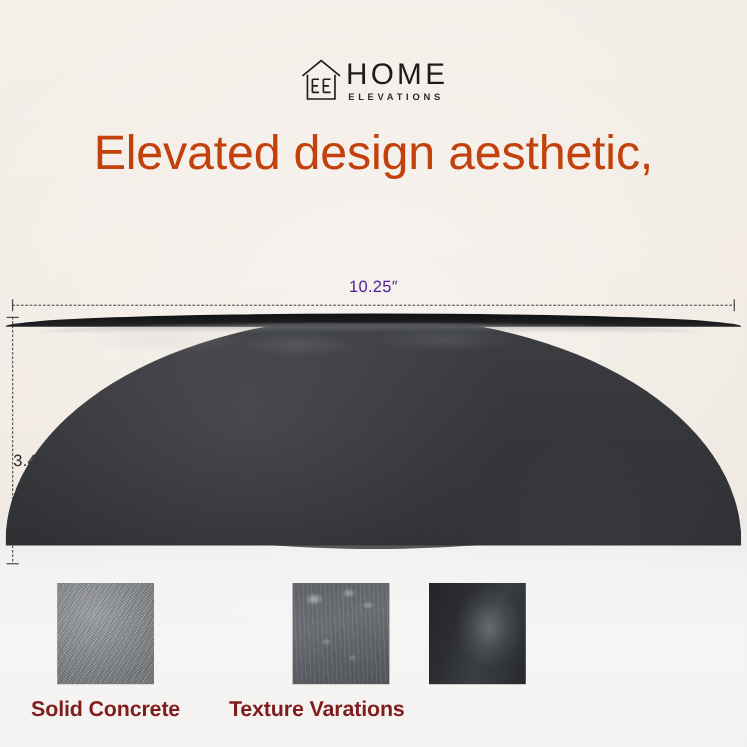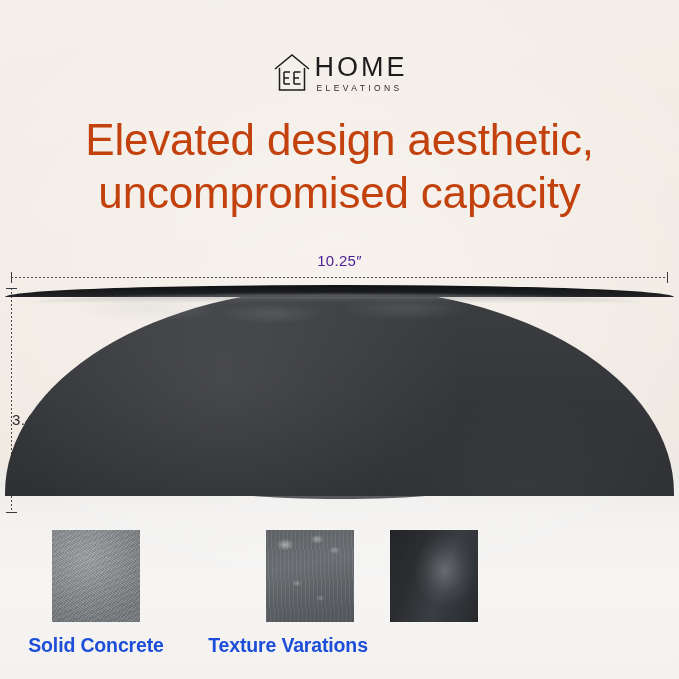--- a/index.html
+++ b/index.html
@@ -29,21 +29,21 @@
     position:absolute; left:0; right:0; top:52px;
     display:flex; align-items:center; justify-content:center; gap:3px;
   }
   #logo-mark { width:40px; height:42px; display:block; }
   #logo-words { display:flex; flex-direction:column; align-items:flex-start; }
   #logo-home {
     font-size:27px; font-weight:400; letter-spacing:3.0px;
     color:#1c1c1c; line-height:1.0;
   }
   #logo-elev {
-    font-size:8.5px; font-weight:400; letter-spacing:3.4px;
+    font-size:8.5px; font-weight:700; letter-spacing:3.4px;
     color:#2b2b2b; line-height:1.0; margin-top:3px; padding-left:2px;
   }
 
   
   #headline {
     position:absolute; left:0; right:0; top:114px;
     text-align:center;
     font-size:44px; font-weight:300; line-height:1.20;
     color:#c2410c; letter-spacing:-0.2px;
   }
@@ -123,21 +123,21 @@
     filter:blur(1.6px);
   }
 
   
   #swatches { position:absolute; left:0; top:530px; width:679px; }
   .sw-col { position:absolute; top:0; }
   .sw-box { width:88px; height:92px; position:relative; }
   .sw-label {
     position:absolute; top:104px; left:50%; transform:translateX(-50%);
     white-space:nowrap; font-size:19.5px; font-weight:700;
-    color:#1d4ed8; letter-spacing:-0.15px;
+    color:#7f1d1d; letter-spacing:-0.15px;
   }
   #sw-col-0 { left:52px; }
   #sw-col-1 { left:222px;padding-left:44px; }
   #sw-col-2 { left:390px; }
 
   #sw-0 {
     background:
       repeating-linear-gradient(38deg, rgba(255,255,255,0.10) 0px, rgba(255,255,255,0.10) 1px, rgba(0,0,0,0.07) 1px, rgba(0,0,0,0.07) 2px),
       repeating-linear-gradient(-52deg, rgba(255,255,255,0.07) 0px, rgba(255,255,255,0.07) 1px, rgba(0,0,0,0.05) 1px, rgba(0,0,0,0.05) 3px),
       radial-gradient(ellipse 80% 70% at 38% 30%, #9ea1a4 0%, #888b8e 55%, #75787b 100%);
@@ -181,21 +181,20 @@
     </svg>
   </span>
   <span id="logo-words">
     <span id="logo-home">HOME</span>
     <span id="logo-elev">ELEVATIONS</span>
   </span>
 </div>
 
 <div id="headline">
   <span class="hl-line">Elevated design aesthetic,</span>
-  <span class="hl-line">uncompromised capacity</span>
 </div>
 
 <div id="dim-width-label">10.25″</div>
 <div id="dim-width-line"></div>
 <div class="tick-v" id="tick-w-left"></div>
 <div class="tick-v" id="tick-w-right"></div>
 
 <div id="dim-height-label">3.45″</div>
 <div id="dim-height-line"></div>
 <div class="tick-h" id="tick-h-top"></div>

